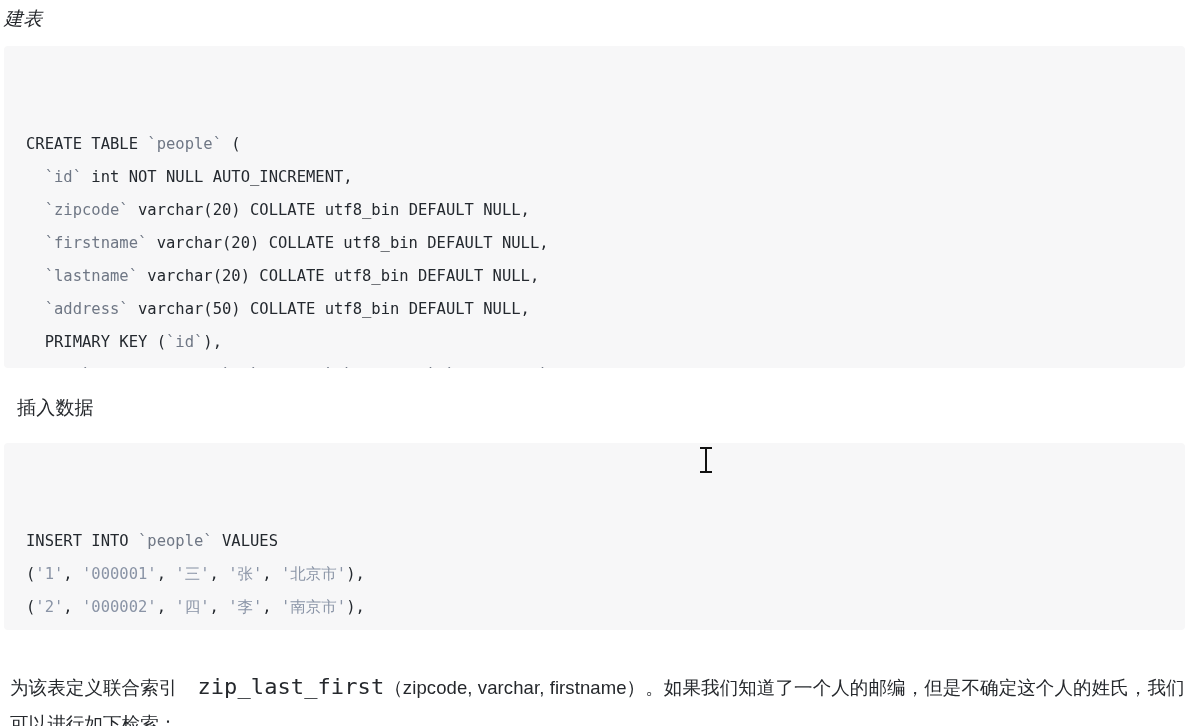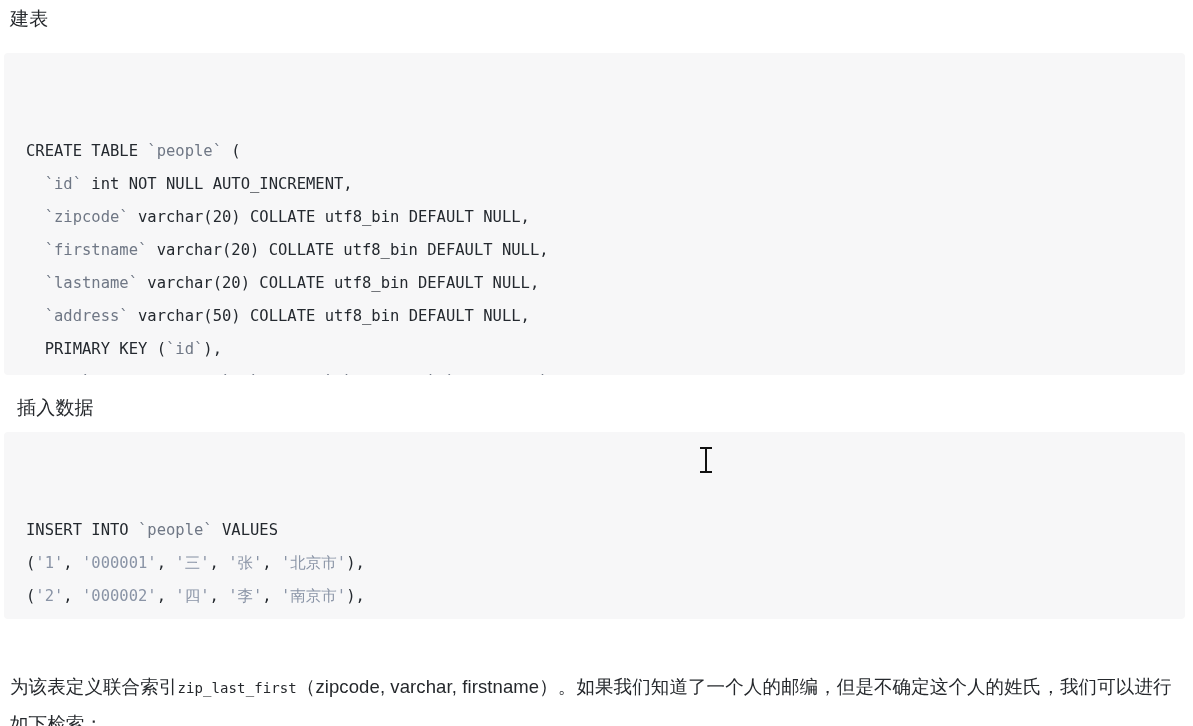--- a/index.html
+++ b/index.html
@@ -28,46 +28,46 @@
   .section-heading {
     font-size: 19px;
     line-height: 24px;
     font-weight: 400;
     color: #25282c;
     margin: 0;
     padding: 0;
     letter-spacing: 0.2px;
   }
 
-  #heading-create { position: absolute; left: 10px; top: 7px; }
+  #heading-create { position: absolute; left: 4px; top: 7px; font-style: italic; }
   #heading-insert { position: absolute; left: 17px; top: 396px; }
 
   .code-block {
     position: absolute;
     background: #f7f7f8;
     border-radius: 4px;
     overflow: hidden;
     font-family: "DejaVu Sans Mono", "Liberation Mono", monospace;
     font-size: 15.5px;
     line-height: 33px;
     color: #24292f;
     white-space: pre;
     tab-size: 4;
   }
 
   #code-create {
     left: 4px;
-    top: 53px;
+    top: 46px;
     width: 1181px;
     height: 322px;
   }
 
   #code-insert {
     left: 4px;
-    top: 432px;
+    top: 443px;
     width: 1181px;
     height: 187px;
   }
 
   .code-inner {
     padding: 16px 0 16px 22px;
   }
 
   .code-line {
     display: block;
@@ -85,21 +85,22 @@
     left: 10px;
     top: 650px;
     width: 1176px;
     font-size: 18.5px;
     line-height: 36px;
     color: #25282c;
     letter-spacing: 0.1px;
   }
   .body-paragraph .mono-inline {
     font-family: "DejaVu Sans Mono", "Liberation Mono", monospace;
-    font-size: 14px;
+    font-size: 22px;
+    margin-left: 20px;
   }
 
   
   .text-caret {
     position: absolute;
     left: 700px;
     top: 447px;
     width: 13px;
     height: 26px;
     pointer-events: none;

